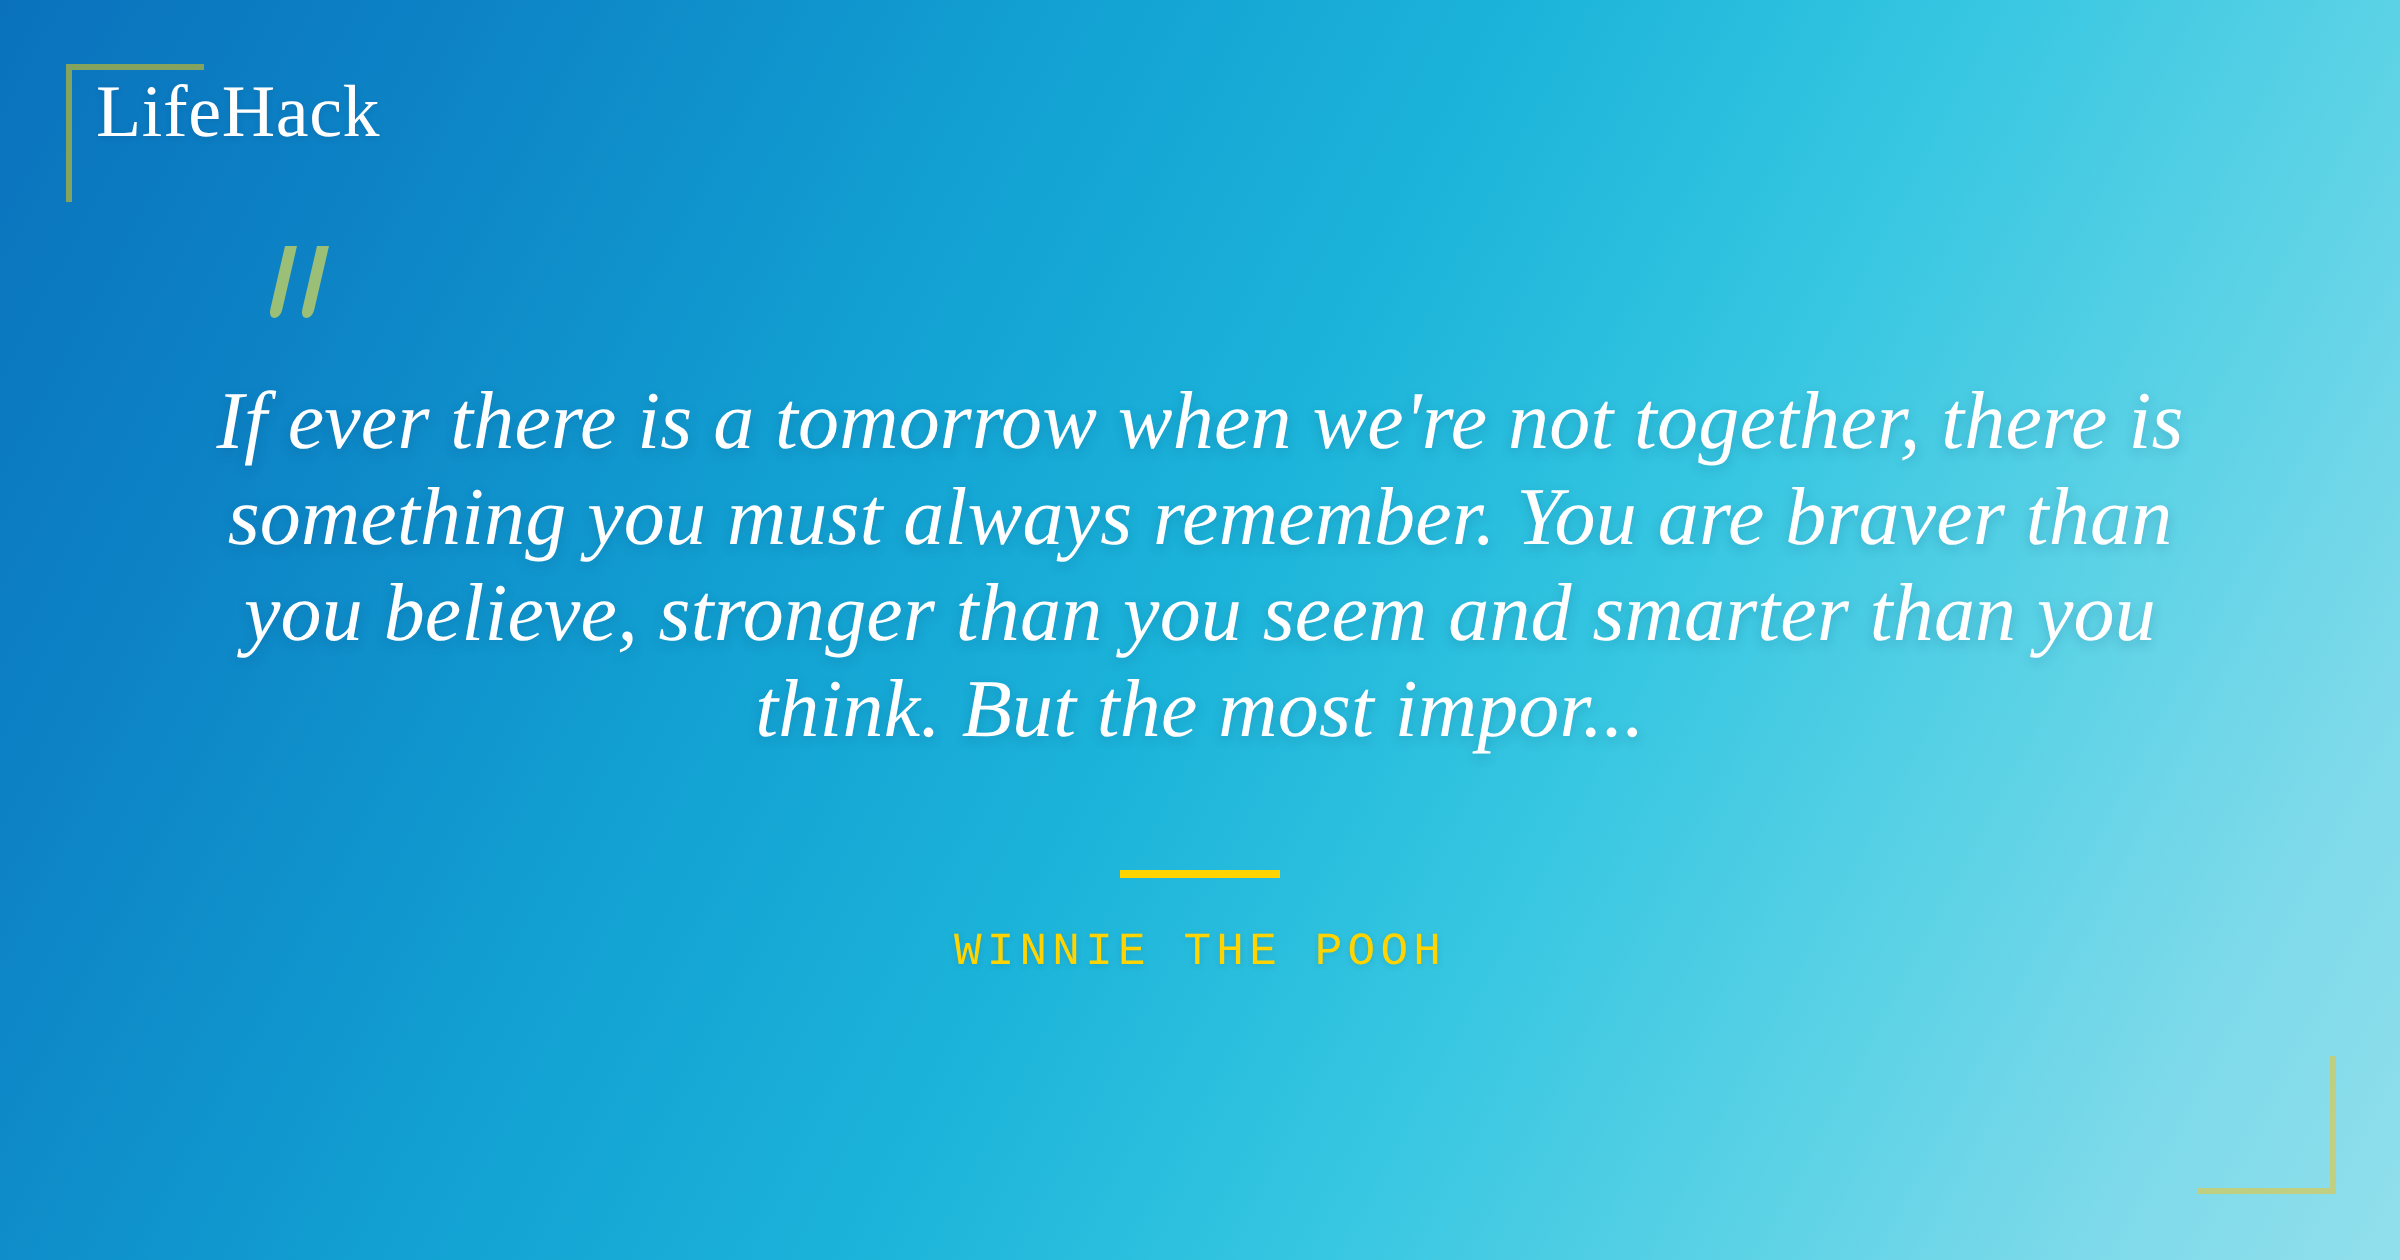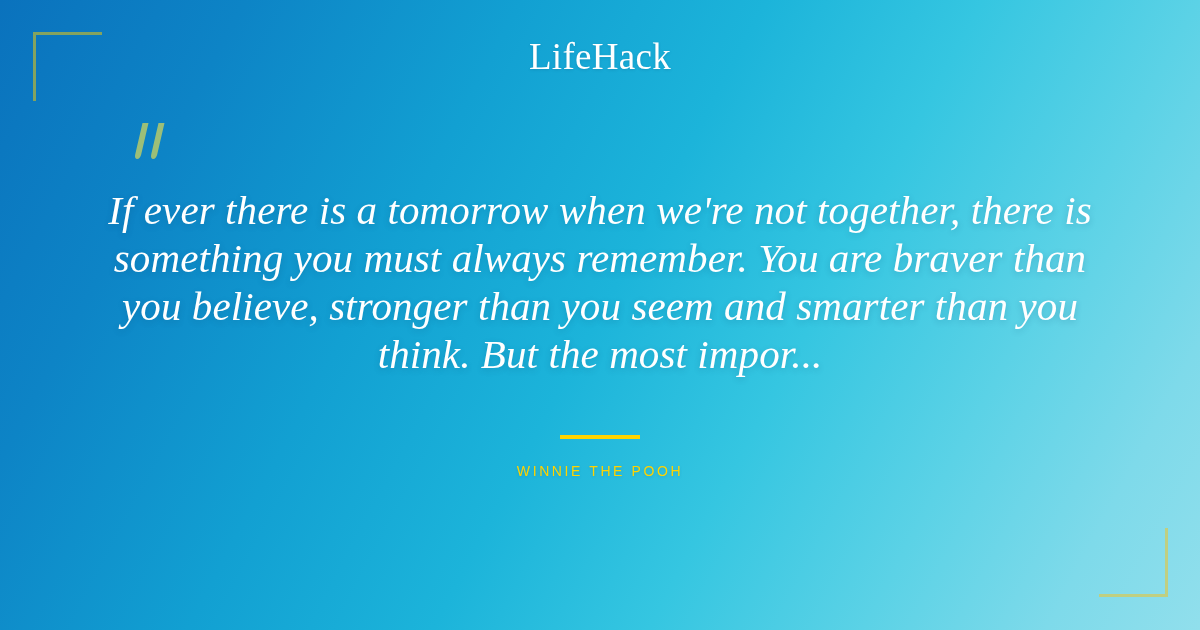--- a/index.html
+++ b/index.html
@@ -47,27 +47,27 @@
     border-right: 3px solid #c3cf7c;
     opacity: 0.95;
   }
 
   
   .brand {
     position: absolute;
     top: 38px;
     left: 0;
     right: 0;
-    text-align: center;
     color: #ffffff;
     font-family: "Liberation Serif", "DejaVu Serif", serif;
     font-size: 37px;
     line-height: 1;
     letter-spacing: 0.3px;
     text-shadow: 0 1px 3px rgba(0, 60, 100, 0.18);
+    padding-left: 48px;
   }
 
   
   .quote-mark {
     position: absolute;
     top: 121px;
     left: 128px;
     width: 46px;
     height: 48px;
   }
@@ -109,22 +109,22 @@
   }
 
   
   .author {
     position: absolute;
     top: 463px;
     left: 0;
     right: 0;
     text-align: center;
     color: #ffd400;
-    font-family: Liberation Sans, sans-serif;
-    font-size: 14px;
+    font-family: Liberation Mono, monospace;
+    font-size: 23px;
     font-weight: 400;
     letter-spacing: 2.6px;
     text-transform: uppercase;
     text-shadow: 0 1px 3px rgba(6, 70, 110, 0.15);
   }
 </style>
 </head>
 <body>
 
 <div class="card">

